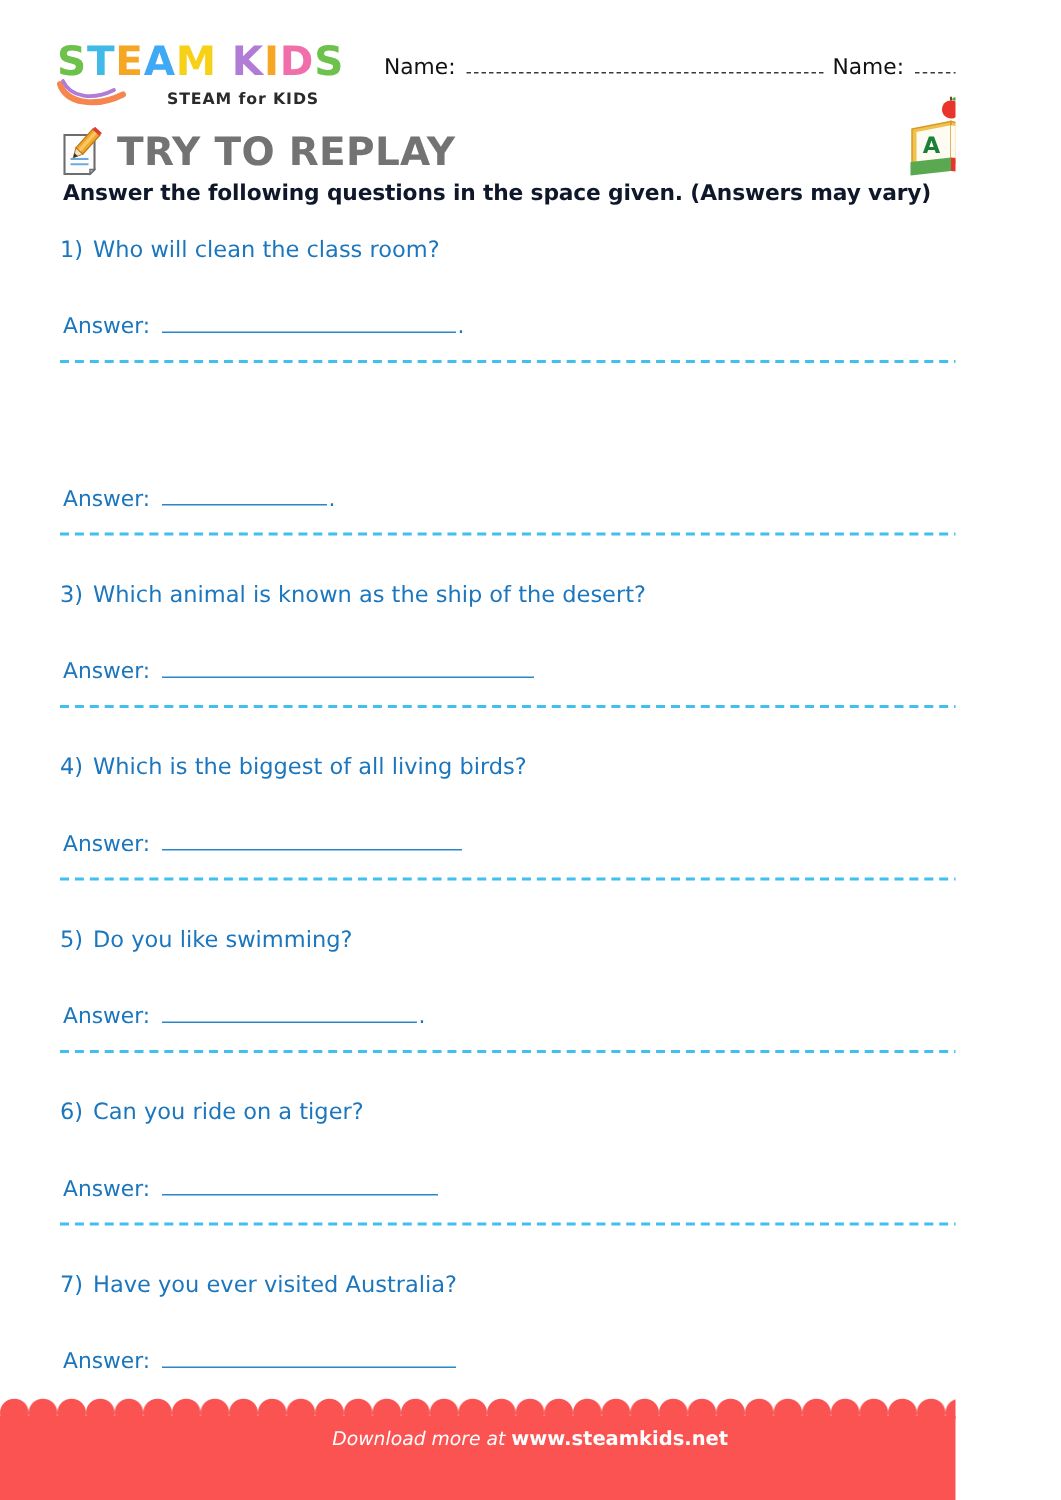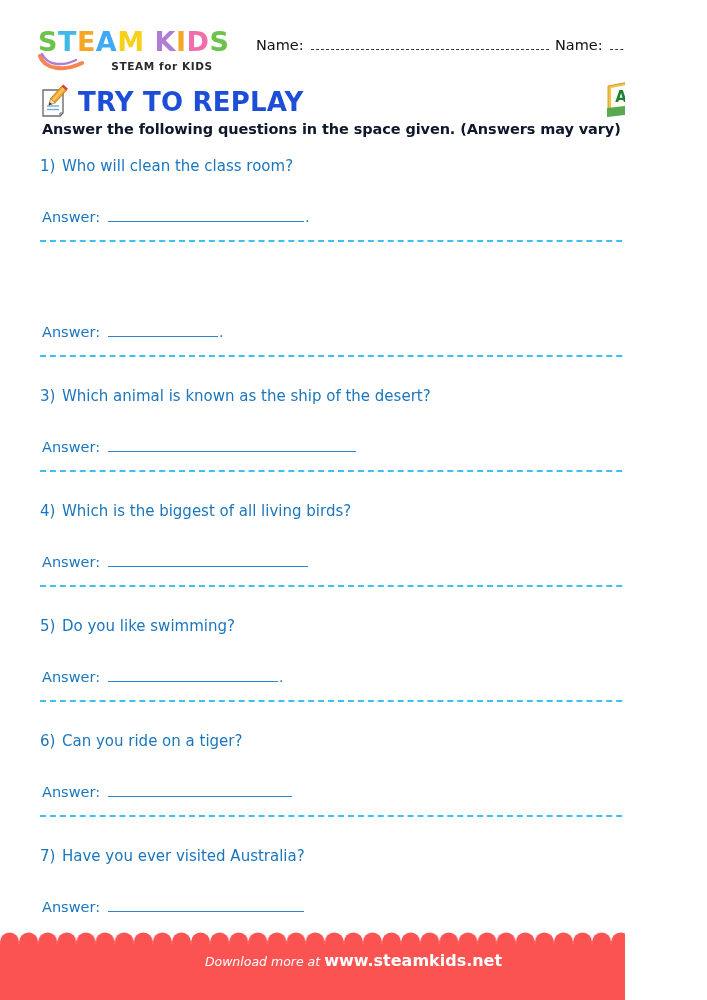--- a/index.html
+++ b/index.html
@@ -9,20 +9,21 @@
   }
   body {
     font-family: "Liberation Sans", sans-serif;
   }
   #page {
     position: relative;
     width: 625px;
     height: 1000px;
     background: #ffffff;
     overflow: hidden;
+    padding-left: 12px;
   }
 
   
   #header {
     position: absolute;
     left: 0; top: 0;
     width: 707px;
     height: 72px;
   }
   #logo-block {
@@ -87,21 +88,21 @@
   }
   #title-icon {
     width: 40px; height: 40px;
     flex: 0 0 40px;
     margin-right: 4px;
   }
   #title-text {
     font-family: "DejaVu Sans", sans-serif;
     font-size: 26px;
     font-weight: bold;
-    color: #1d4ed8;
+    color: #737373;
     letter-spacing: 0.2px;
     line-height: 1;
   }
   #subtitle {
     position: absolute;
     left: 42px; top: 121px;
     font-family: "DejaVu Sans", sans-serif;
     font-size: 14.5px;
     font-weight: bold;
     color: #0f172a;
@@ -192,21 +193,21 @@
     width: 707px;
     text-align: center;
     font-family: "DejaVu Sans", sans-serif;
     font-size: 12.5px;
     color: #ffffff;
     font-style: italic;
   }
   #footer-line1 .site {
     font-weight: bold;
     font-style: normal;
-    font-size: 16px;
+    font-size: 13px;
   }
   #footer-line2 {
     position: absolute;
     left: 0; top: 28px;
     width: 707px;
     text-align: center;
     font-family: "DejaVu Sans", sans-serif;
     font-size: 12px;
     font-style: italic;
     color: #ffffff;

